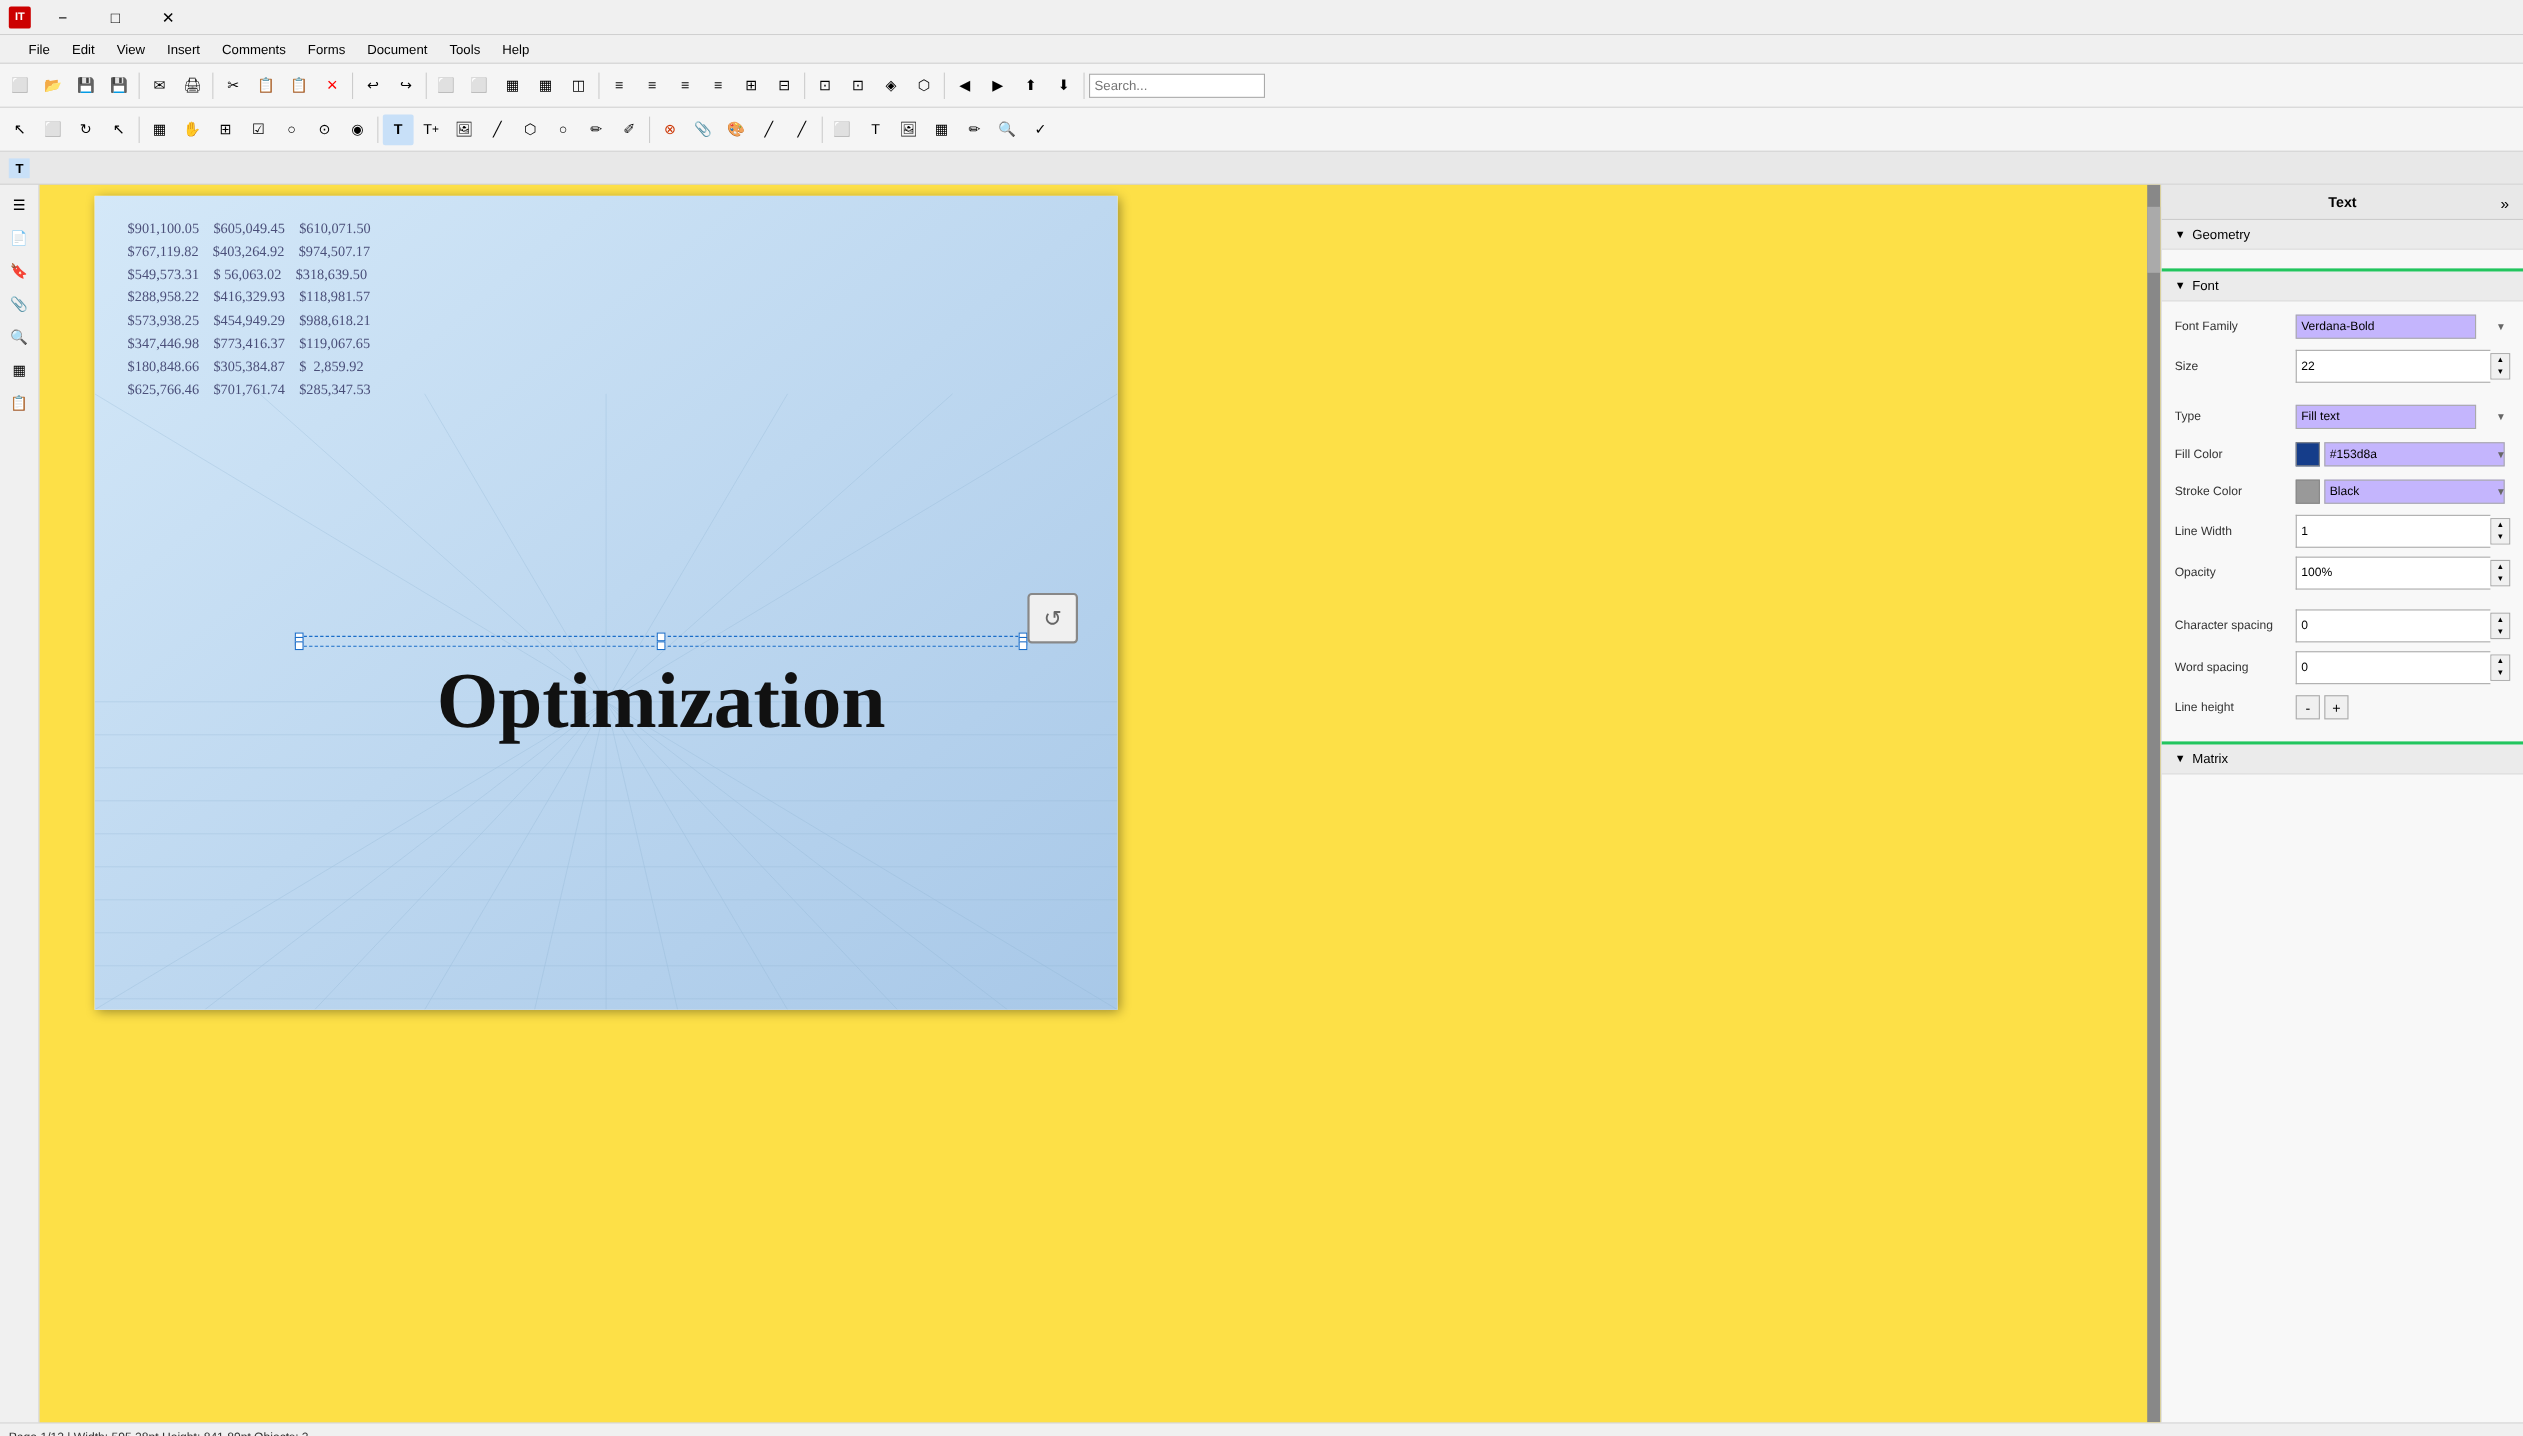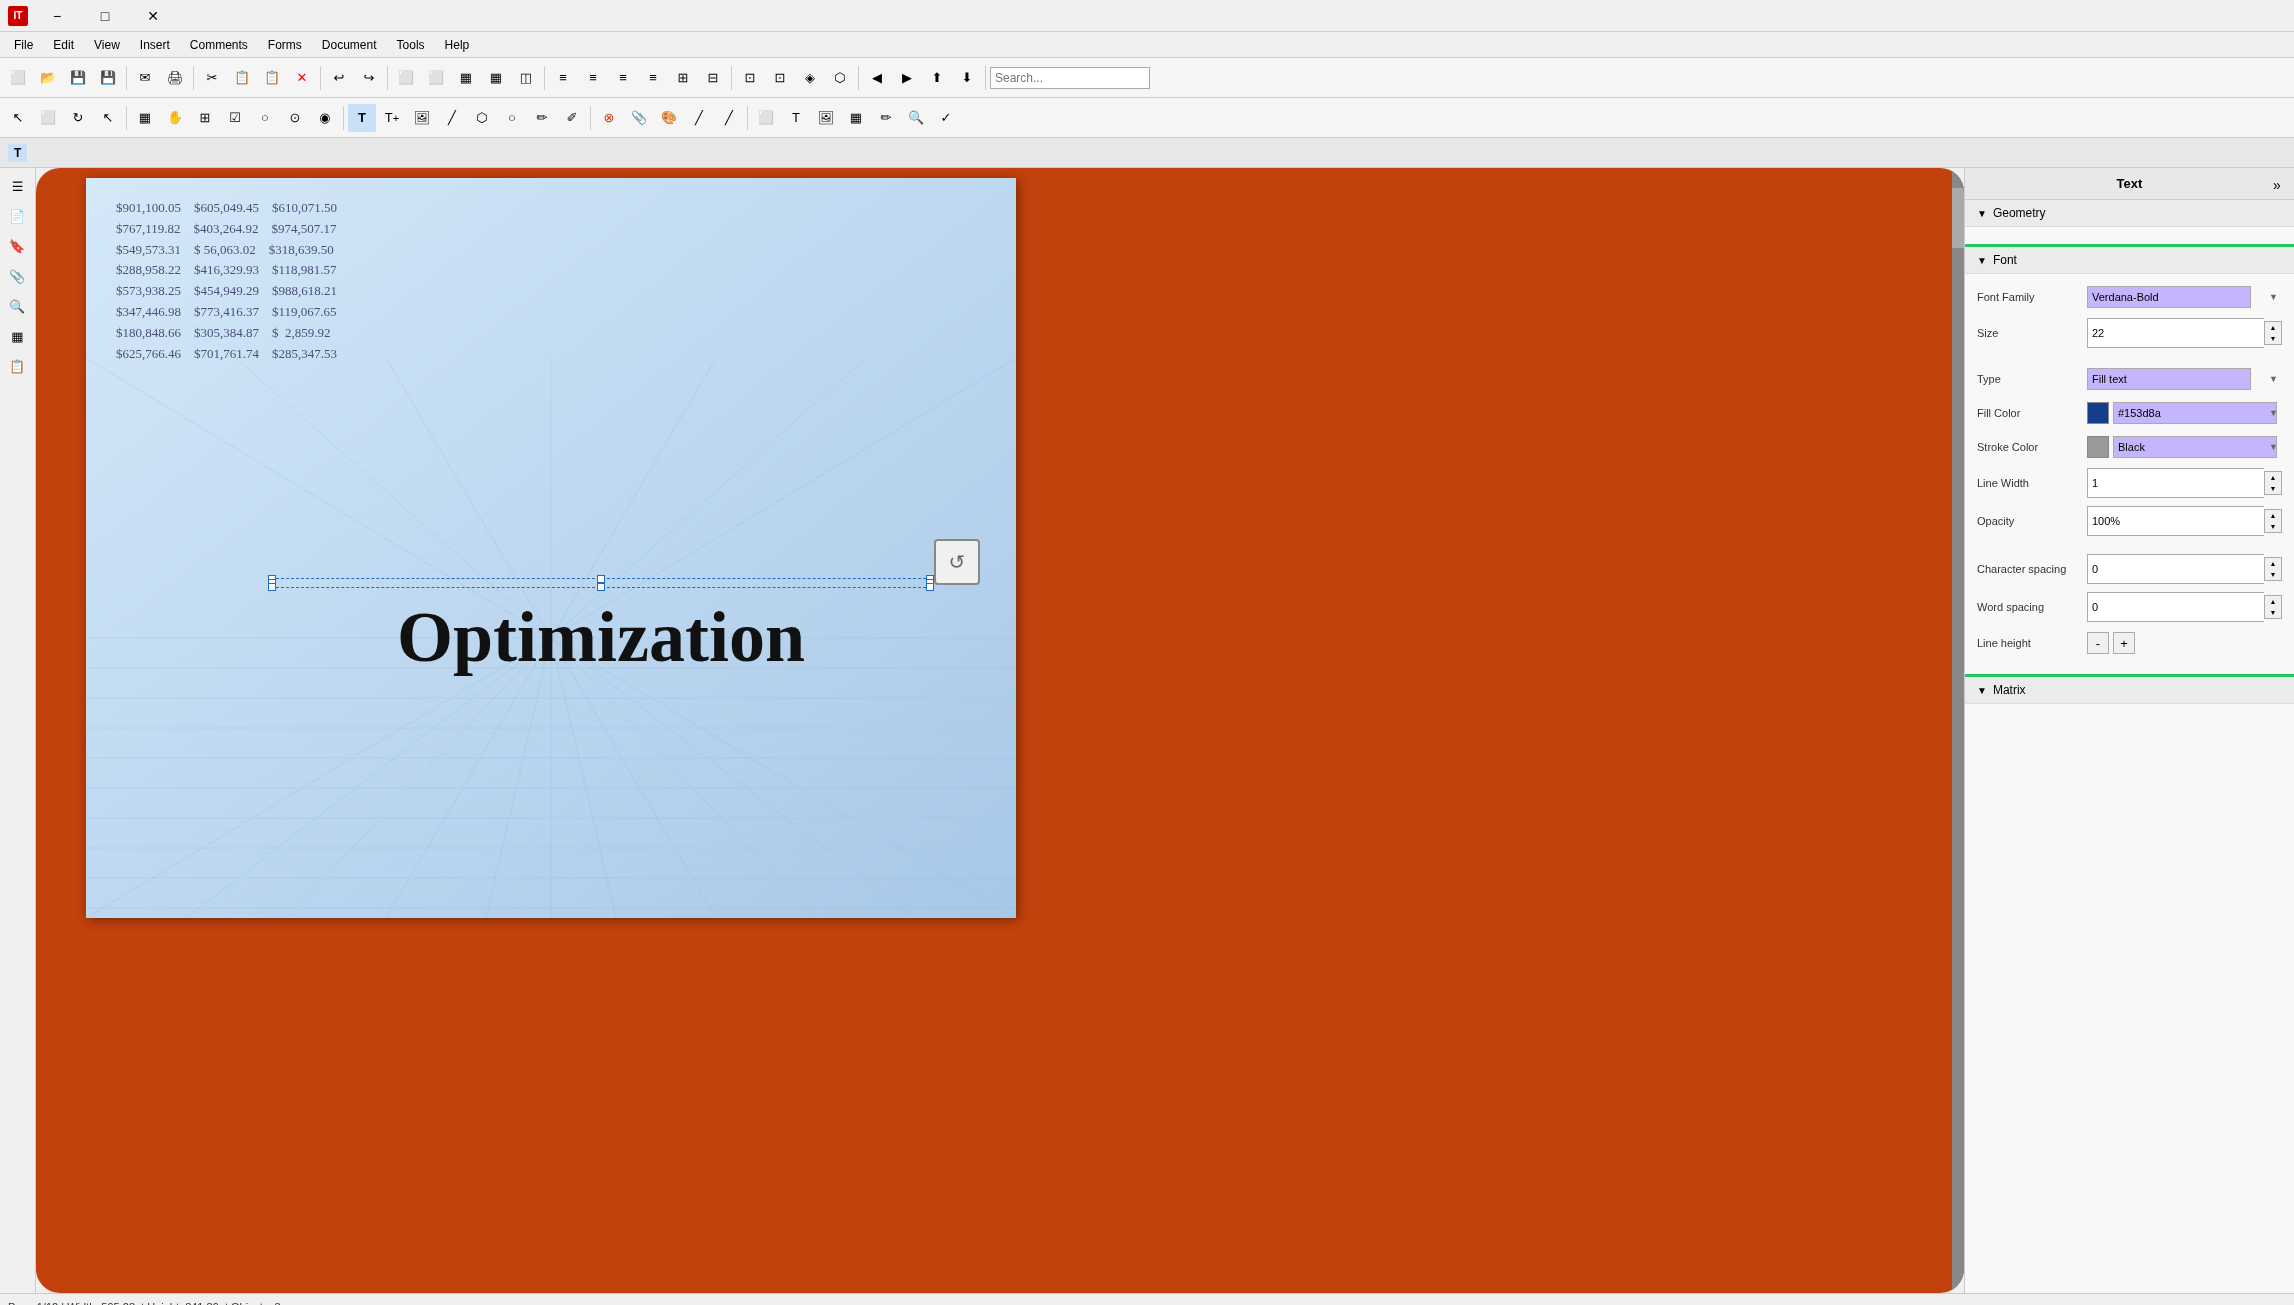--- a/index.html
+++ b/index.html
@@ -30,21 +30,21 @@
       border: none; background: transparent;
       cursor: pointer; font-size: 14px; display: flex; align-items: center; justify-content: center;
     }
 
     
     .menubar {
       background: #f0f0f0;
       height: 26px;
       display: flex;
       align-items: center;
-      padding: 0 4px;
+      padding: 0 16px;
       border-bottom: 1px solid #ccc;
     }
     .menu-item {
       padding: 2px 10px;
       cursor: pointer;
       font-size: 12px;
       height: 24px;
       display: flex; align-items: center;
     }
 
@@ -121,24 +121,23 @@
     .sidebar-icon {
       width: 28px; height: 28px;
       border: none; background: transparent;
       cursor: pointer; display: flex; align-items: center; justify-content: center;
       font-size: 13px; border-radius: 2px;
     }
 
     
     .canvas-area {
       flex: 1;
-      background: #c2410c;
+      background: #fde047;
       position: relative;
       overflow: hidden;
-      border-radius: 24px;
     }
     .pdf-page {
       position: absolute;
       top: 10px;
       left: 50px;
       width: 930px;
       height: 740px;
       background: white;
       box-shadow: 2px 2px 10px rgba(0,0,0,0.4);
       overflow: hidden;

